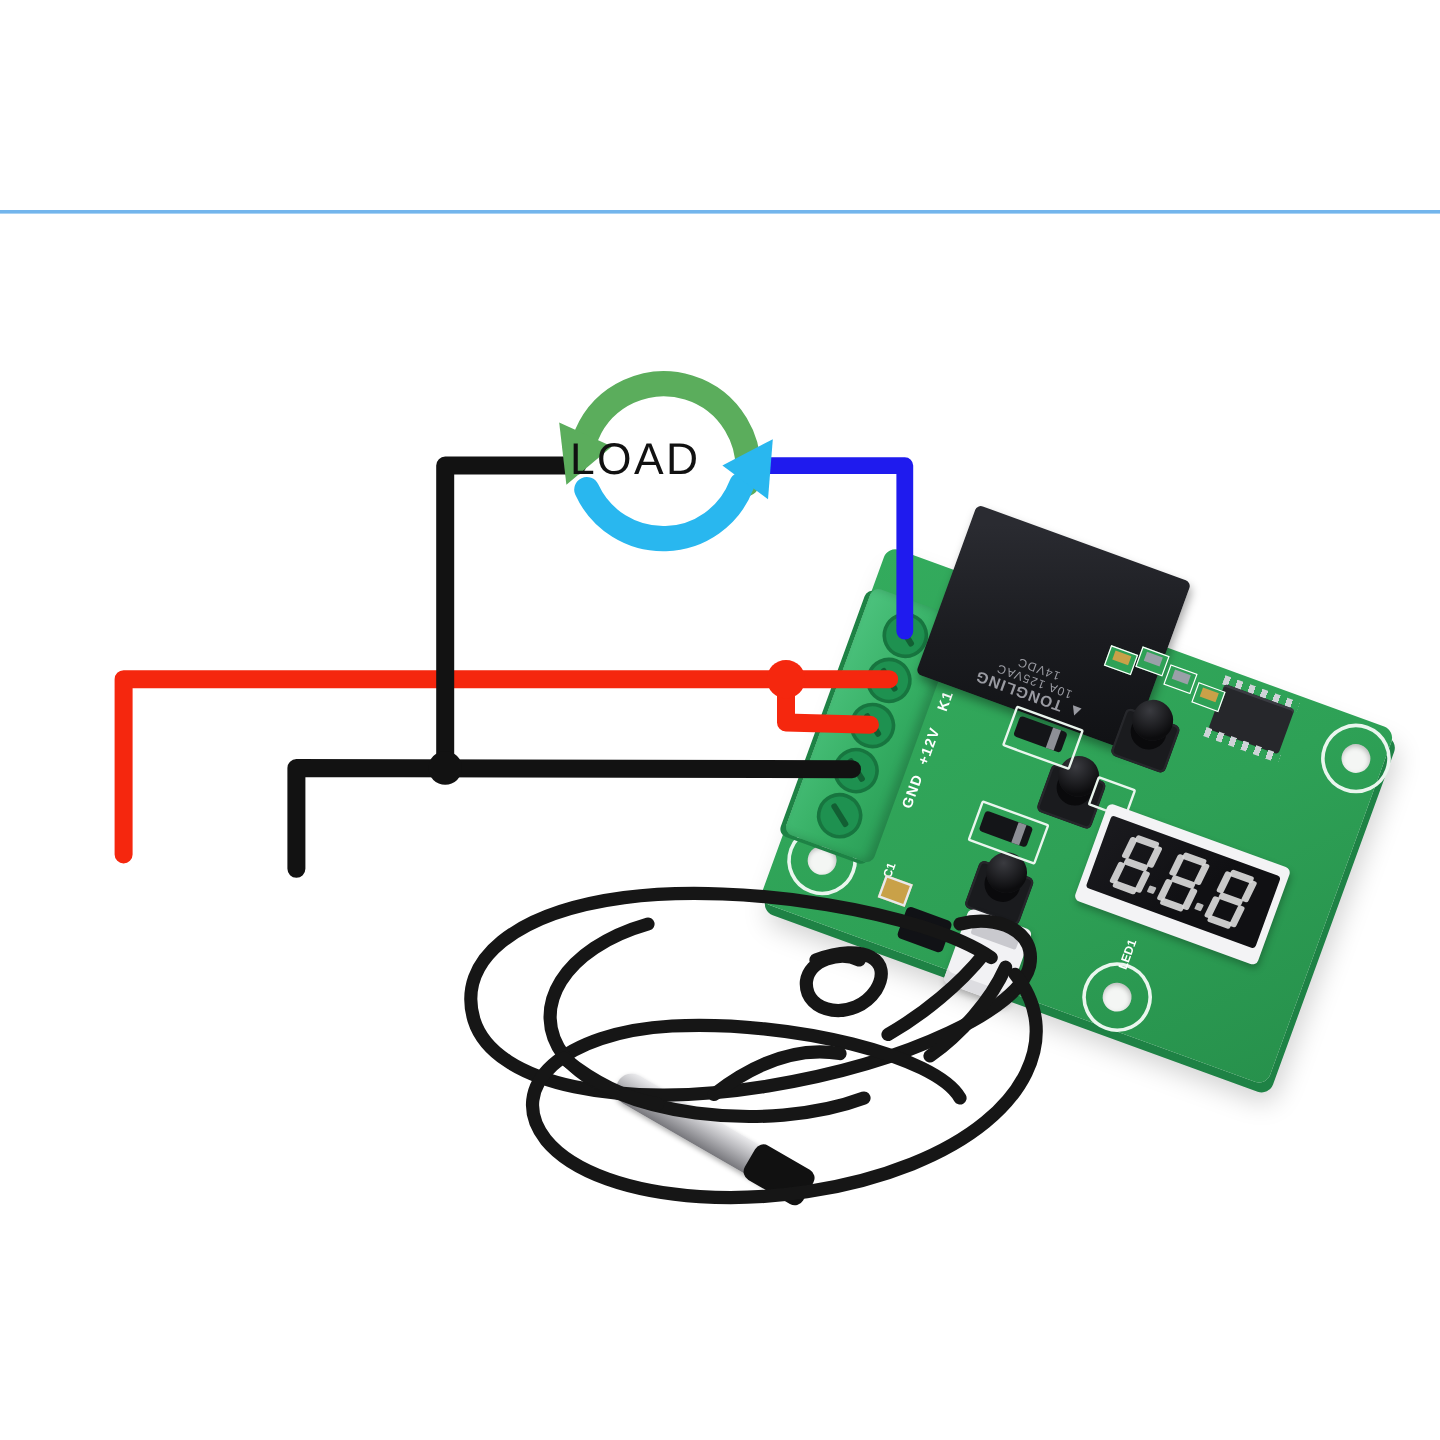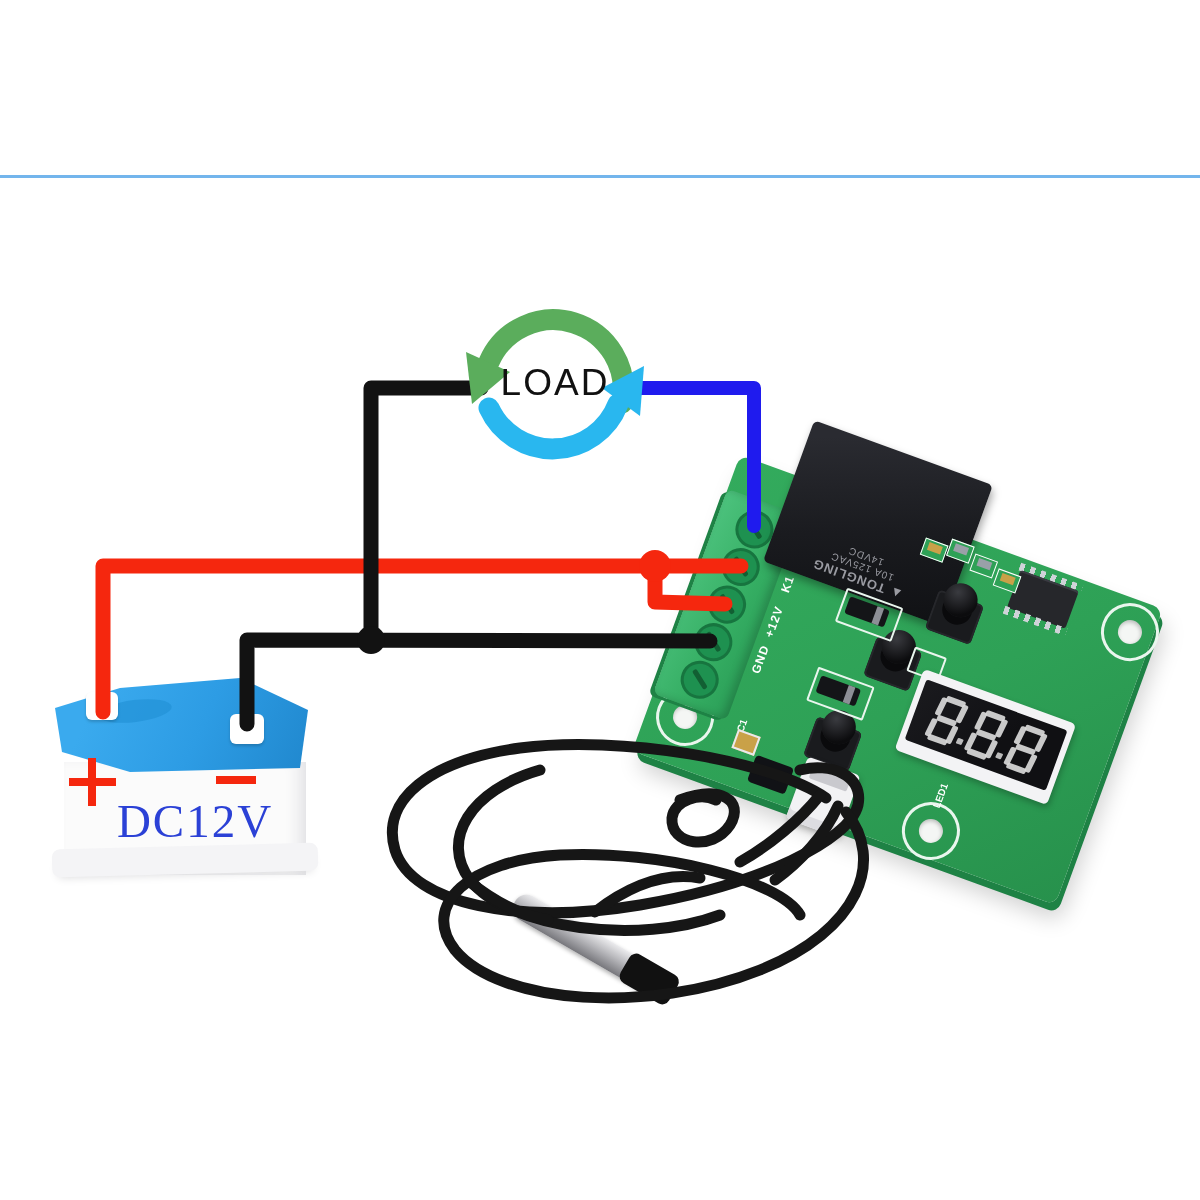--- a/index.html
+++ b/index.html
@@ -23,21 +23,21 @@
   .wire-black{stroke:var(--wire-black,#121212);}
   .wire-blue{stroke:var(--wire-blue,#1F1BEE);}
   .dot-red{fill:var(--wire-red,#F5270E);}
   .dot-black{fill:var(--wire-black,#121212);}
   .arc-green{stroke:var(--load-green,#5BAD5C);}
   .arc-cyan{stroke:var(--load-cyan,#29B7EF);}
   .head-green{fill:var(--load-green,#5BAD5C);}
   .head-cyan{fill:var(--load-cyan,#29B7EF);}
   .cable{fill:none;stroke:#161616;stroke-width:11;stroke-linecap:round;}
 
-  .load-label{position:absolute;left:475px;top:362px;width:160px;text-align:center;
+  .load-label{position:absolute;left:475px;top:362px;width:160px;text-align:left;
       font-size:37px;color:#111;letter-spacing:2px;font-weight:400;}
 
   
   .battery{position:absolute;left:40px;top:670px;width:290px;height:225px;}
   .bat-body{position:absolute;left:24px;top:92px;width:242px;height:113px;background:#FBFBFB;
       box-shadow:inset -14px 0 18px -10px #dcdce0, inset 0 -8px 12px -8px #e3e3e6;}
   .bat-base{position:absolute;left:12px;top:176px;width:266px;height:28px;background:#F4F4F6;
       border-radius:8px;transform:rotate(-1.5deg);box-shadow:0 6px 10px -6px #d8d8da;}
   .bat-lid{position:absolute;left:0;top:0;width:290px;height:115px;
       background:linear-gradient(115deg,#3AAAEE 20%,#2D9CE4 55%,#1F86CC 95%);
@@ -126,32 +126,20 @@
   .probe i{position:absolute;right:-8px;top:-3px;width:56px;height:33px;background:#111;
       border-radius:8px;display:block;}
 </style>
 </head>
 <body>
 
 <div id="stage">
 
   <div class="banner-underline"></div>
 
-  <div class="battery">
-    <div class="bat-body"></div>
-    <div class="bat-base"></div>
-    <div class="bat-lid"></div>
-    <div class="bat-lid-recess"></div>
-    <div class="bat-post pos"></div>
-    <div class="bat-post neg"></div>
-    <div class="bat-plus-h"></div>
-    <div class="bat-plus-v"></div>
-    <div class="bat-minus"></div>
-    <div class="bat-label">DC12V</div>
-  </div>
 
   <div class="pcb">
     <div class="hole" style="left:398px;top:4px;">
         <i></i>
       </div>
     <div class="hole" style="left:9px;top:236px;">
         <i></i>
       </div>
     <div class="hole" style="left:279px;top:259px;">
         <i></i>

